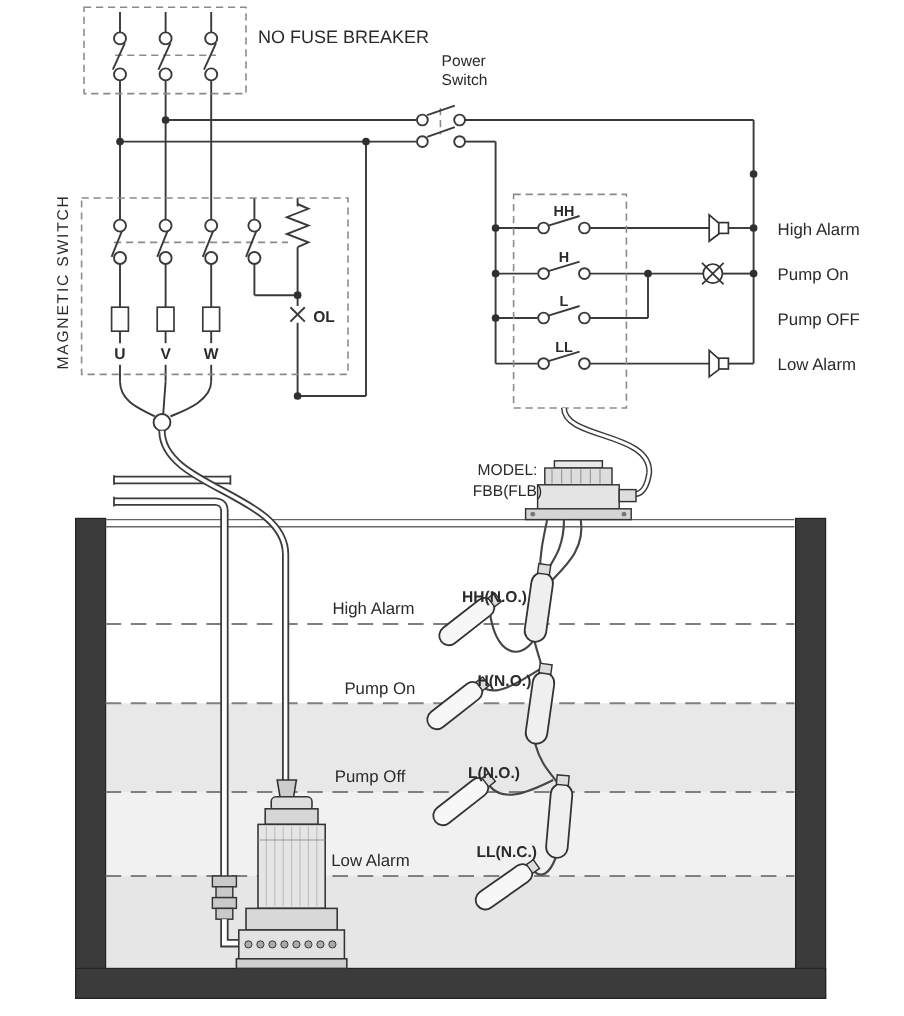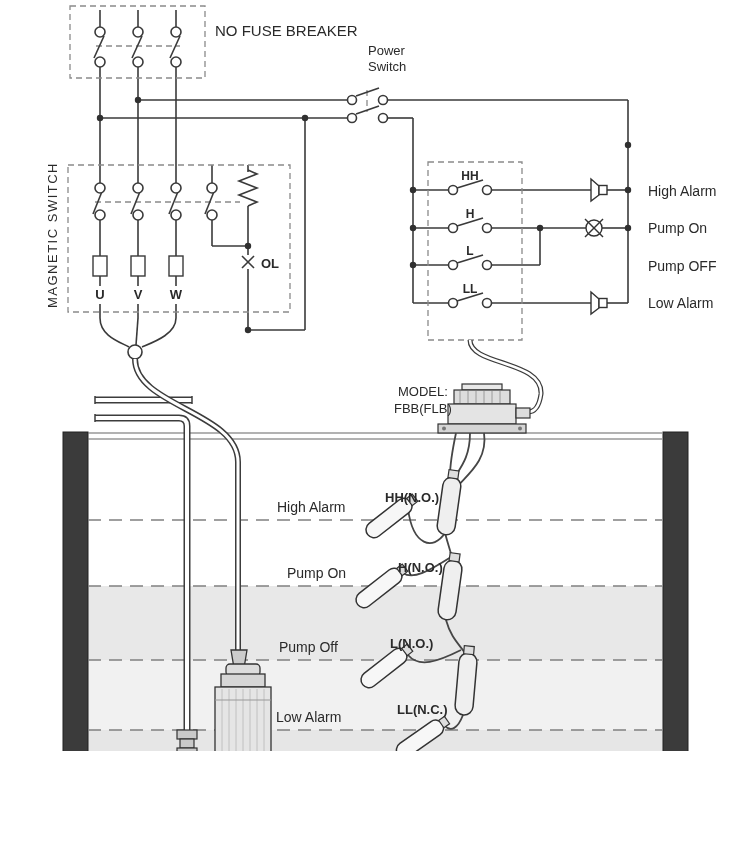--- a/index.html
+++ b/index.html
@@ -1,16 +1,16 @@
 <!DOCTYPE html>
 <html><head>
 <meta charset="utf-8">
 <style>
   html,body{margin:0;padding:0;background:#ffffff;}
-  .page{position:relative;width:753px;height:751px;background:#fff;overflow:hidden;
+  .page{position:relative;width:753px;height:847px;background:#fff;overflow:hidden;
         font-family:"Liberation Sans",sans-serif;}
   svg{display:block}
   text{font-family:"Liberation Sans",sans-serif;fill:#2a2a2a;}
   .t14{font-size:14px;}
   .t15{font-size:15px;}
   .t13{font-size:13px;}
   .t13b{font-size:13px;font-weight:bold;}
   .t12b{font-size:12px;font-weight:bold;}
   .vert{font-size:13px;letter-spacing:1.5px;}
 </style>

